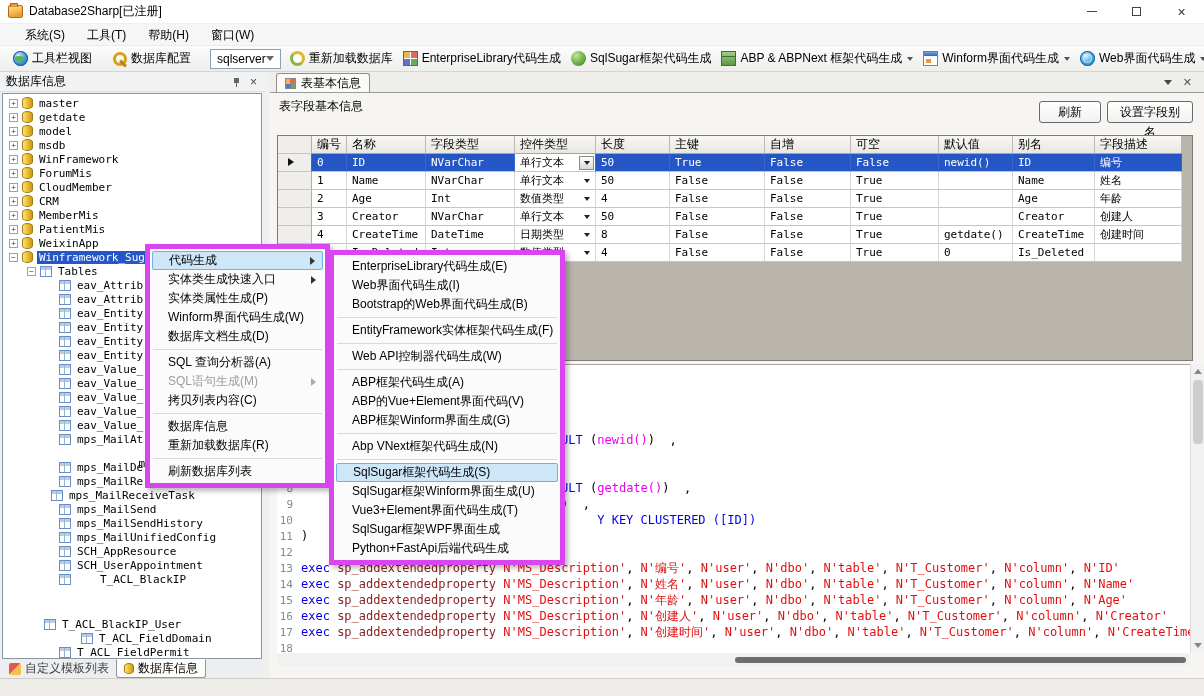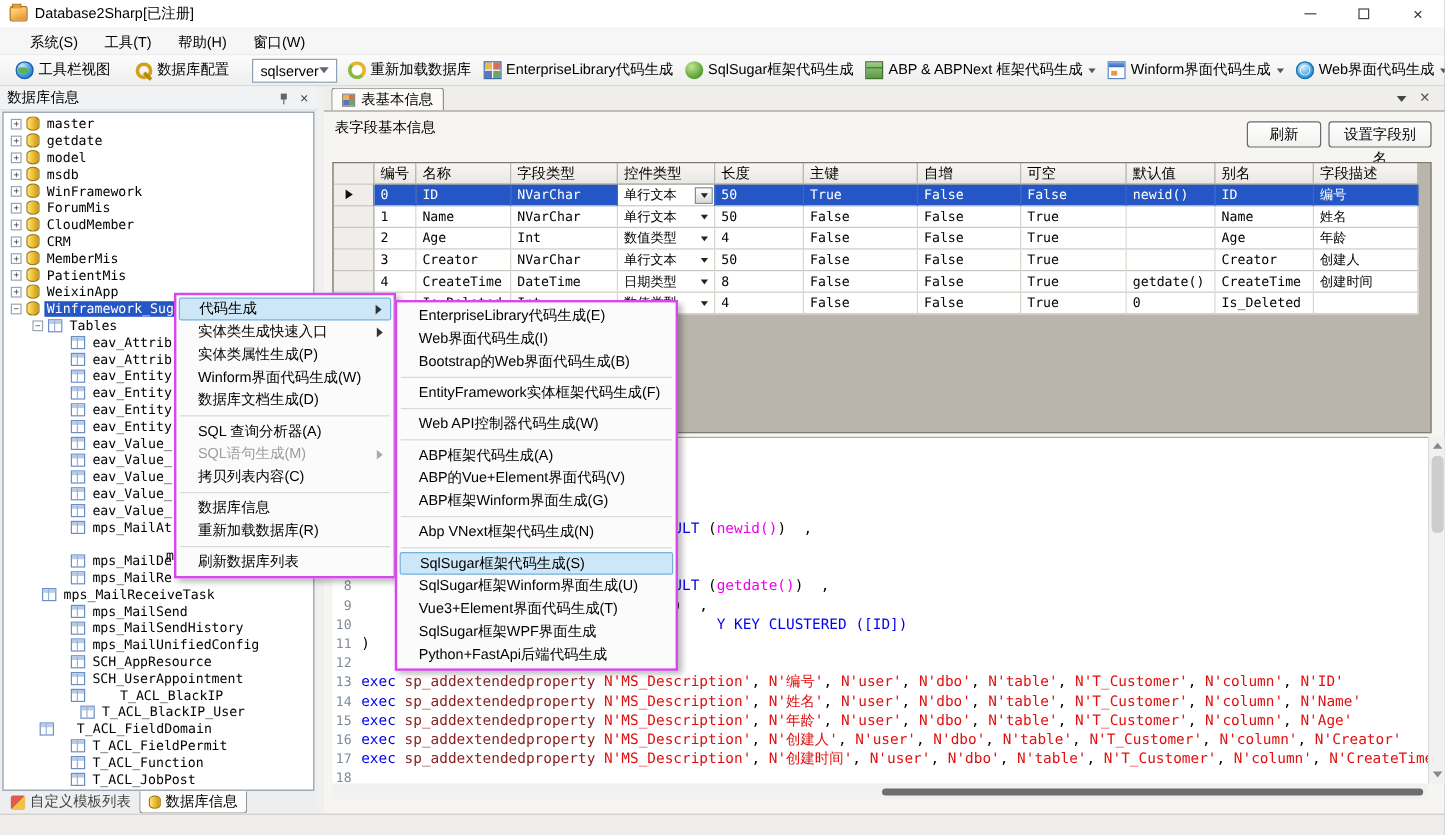--- a/index.html
+++ b/index.html
@@ -133,21 +133,21 @@
   .vscroll .a{position:absolute;left:3px;width:0;height:0;border-left:4px solid transparent;border-right:4px solid transparent;}
   .vscroll .up{top:5px;border-bottom:5px solid #888;}
   .vscroll .dn{bottom:5px;border-top:5px solid #888;}
   .hscroll{position:absolute;left:7px;top:560px;width:913px;height:13px;background:#f1f1f1;}
   .hscroll .thumb{position:absolute;left:458px;right:4px;top:4px;height:6px;background:#6e6e6e;border-radius:3px;}
 
   
   .statusbar{position:absolute;left:0;top:678px;width:1204px;height:18px;background:#eeedea;border-top:1px solid #d0cdc7;}
 
   
-  .menu{position:absolute;background:#fbfbfb;border:2px solid #d946ef;box-shadow:3px 3px 5px rgba(0,0,0,.28);padding:2px 0;z-index:50;}
+  .menu{position:absolute;background:#fbfbfb;border:5px solid #d946ef;box-shadow:3px 3px 5px rgba(0,0,0,.28);padding:2px 0;z-index:50;}
   .menu1{left:145px;top:244px;width:185px;}
   .menu2{left:329px;top:250px;width:236px;z-index:51;}
   .mi{position:relative;height:19px;line-height:19px;padding-left:16px;white-space:nowrap;margin:0 2px;}
   .mi.hl{background:#cde7f8;border:1px solid #74b2dc;border-radius:2px;line-height:17px;}
   .mi.disabled{color:#9c9c9c;}
   .mi .arr{position:absolute;right:7px;top:50%;margin-top:-4px;width:0;height:0;border-left:5px solid #333;border-top:4px solid transparent;border-bottom:4px solid transparent;}
   .mi.disabled .arr{border-left-color:#aaa;}
   .msep{height:1px;background:#d9d9d9;margin:3px 3px;}
 </style>
 </head>
@@ -347,21 +347,21 @@
           <span class="tlabel">mps_MailCo</span>
         </div>
         <div class="trow" style="padding-left: 56px;">
           <span class="i-tbl"></span>
           <span class="tlabel">mps_MailDe</span>
         </div>
         <div class="trow" style="padding-left: 56px;">
           <span class="i-tbl"></span>
           <span class="tlabel">mps_MailRe</span>
         </div>
-        <div class="trow" style="padding-left: 32px;">
+        <div class="trow" style="padding-left: 48px;">
           <span class="i-tbl"></span>
           <span class="tlabel">mps_MailReceiveTask</span>
         </div>
         <div class="trow" style="padding-left: 56px;">
           <span class="i-tbl"></span>
           <span class="tlabel">mps_MailSend</span>
         </div>
         <div class="trow" style="padding-left: 56px;">
           <span class="i-tbl"></span>
           <span class="tlabel">mps_MailSendHistory</span>
@@ -375,25 +375,25 @@
           <span class="tlabel">SCH_AppResource</span>
         </div>
         <div class="trow" style="padding-left: 56px;">
           <span class="i-tbl"></span>
           <span class="tlabel">SCH_UserAppointment</span>
         </div>
         <div class="trow" style="padding-left: 56px; gap: 23px;">
           <span class="i-tbl"></span>
           <span class="tlabel">T_ACL_BlackIP</span>
         </div>
-        <div class="trow" style="padding-left: 64px;">
+        <div class="trow" style="padding-left: 41px; margin-top: 31px;">
           <span class="i-tbl"></span>
           <span class="tlabel">T_ACL_BlackIP_User</span>
         </div>
-        <div class="trow" style="padding-left: 30px; gap: 13px;">
+        <div class="trow" style="padding-left: 78px;">
           <span class="i-tbl"></span>
           <span class="tlabel">T_ACL_FieldDomain</span>
         </div>
         <div class="trow" style="padding-left: 56px;">
           <span class="i-tbl"></span>
           <span class="tlabel">T_ACL_FieldPermit</span>
         </div>
         <div class="trow" style="padding-left: 56px;">
           <span class="i-tbl"></span>
           <span class="tlabel">T_ACL_Function</span>

